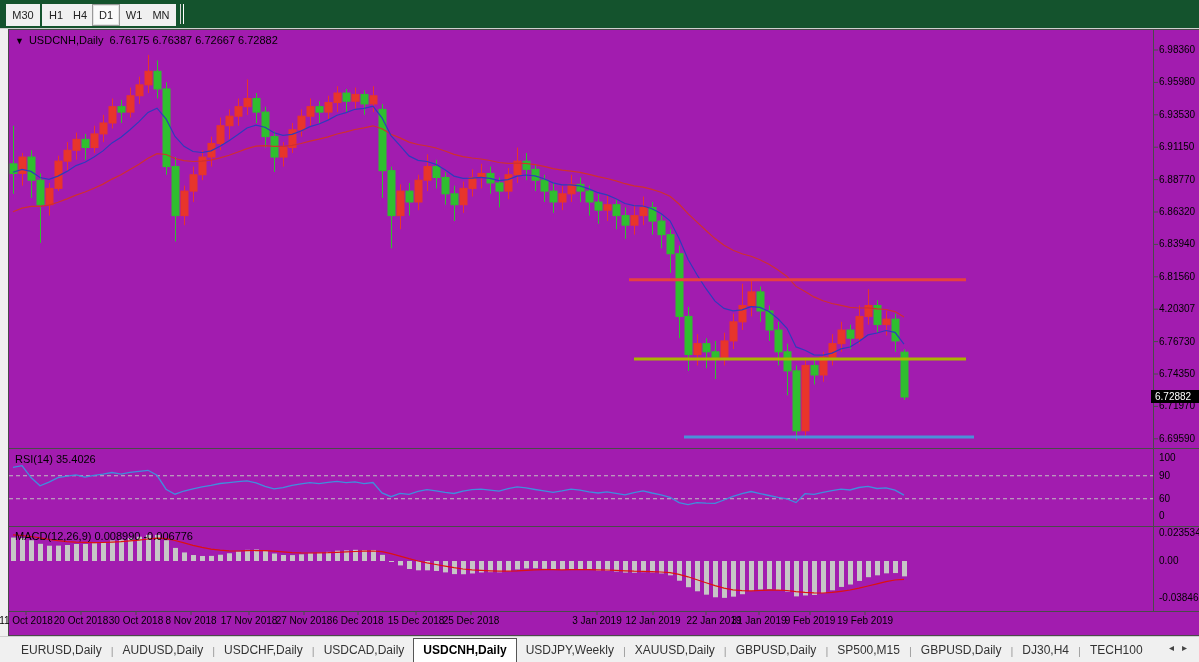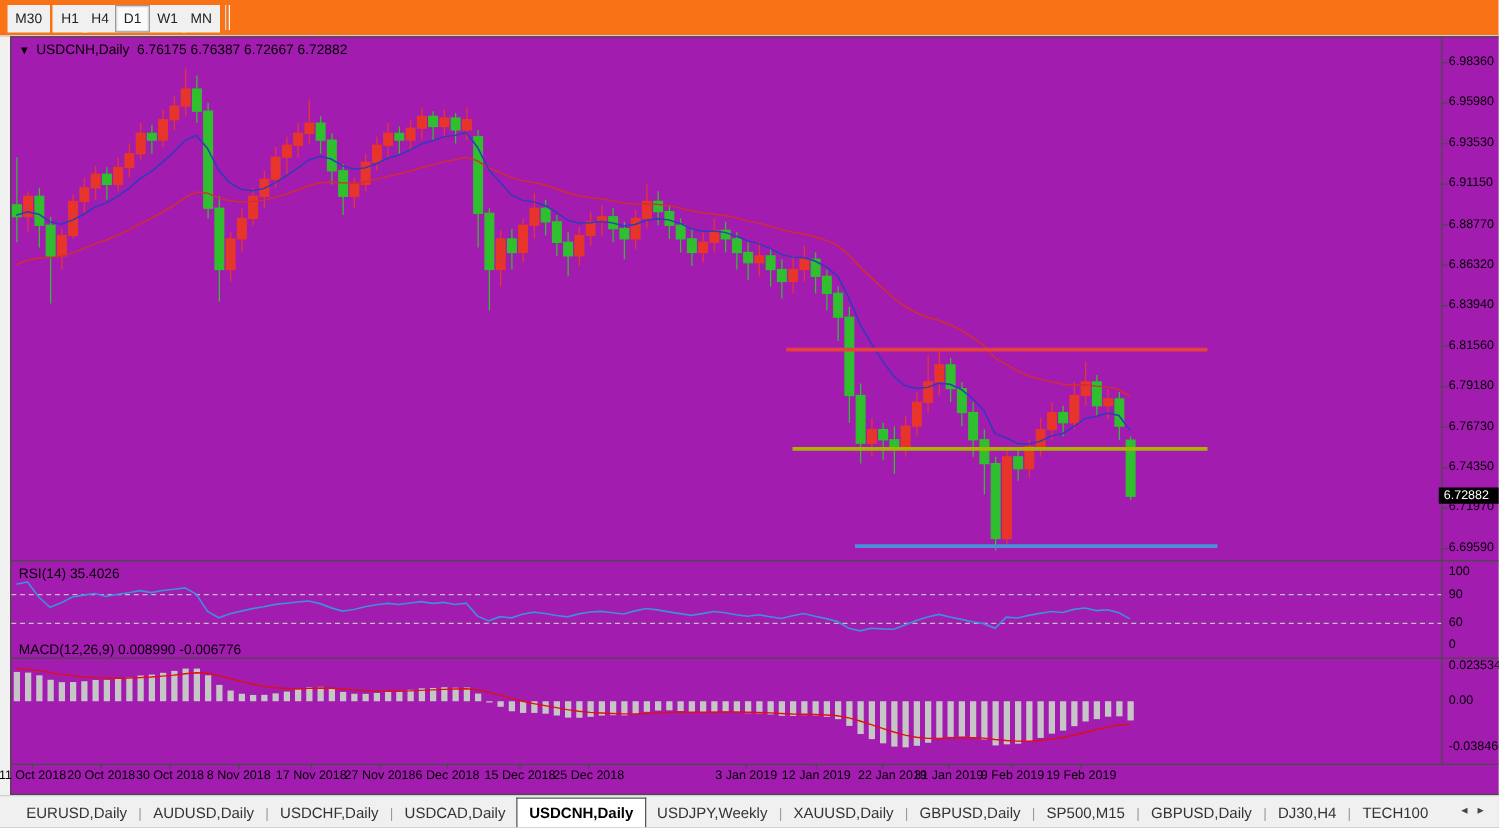--- a/index.html
+++ b/index.html
@@ -1,19 +1,19 @@
 <!DOCTYPE html>
 <html><head>
 <meta charset="utf-8">
 <style>
   html,body{margin:0;padding:0;background:#e8e8e8;}
   #app{position:relative;width:1199px;height:662px;background:#f0f0f0;overflow:hidden;
        font-family:"Liberation Sans",sans-serif;color:#111;}
   
-  .toolbar{position:absolute;left:0;top:0;width:100%;height:28px;background:#f97316;
+  .toolbar{position:absolute;left:0;top:0;width:100%;height:28px;background:#14532d;
            border-bottom:1px solid #cfcfcf;}
   .tfbtn{position:absolute;top:4px;height:20px;line-height:20px;text-align:center;
          font-size:11px;color:#222;background:#f0f0f0;border:1px solid transparent;cursor:default;}
   .tfbtn.active{background:#fafafa;border:1px solid #9a9a9a;box-shadow:inset 0 0 0 1px #e3e3e3;}
   .tb-sep{position:absolute;top:4px;width:2px;height:20px;border-left:1px solid #d7d7d7;border-right:1px solid #ffffff;}
   
   .chartwin{position:absolute;left:8px;top:29px;width:1190px;height:605px;background:#a21caf;
             border:1px solid #4a4a4a;}
   .hsep{position:absolute;left:0;width:100%;height:0;border-top:1px solid #4a4a4a;}
   .vaxis{position:absolute;top:0;height:581px;width:0;border-left:1px solid #4a4a4a;}
@@ -56,34 +56,34 @@
     <div class="hsep" style="top:581px;"></div>
     <div class="vaxis" style="left:1144px;"></div>
 
     <div class="titlerow">
       <span class="tri">▼</span><span>USDCNH,Daily</span>&nbsp;&nbsp;<span>6.76175 6.76387 6.72667 6.72882</span>
     </div>
 
     <div class="indlabel" style="top:423px;">
       <span>RSI(14)</span>&nbsp;<span>35.4026</span>
     </div>
-    <div class="indlabel" style="top:484px;">
+    <div class="indlabel" style="top:500px;">
       <span>MACD(12,26,9)</span>&nbsp;<span>0.008990</span>&nbsp;<span>-0.006776</span>
     </div>
 
     <div id="price-labels">
         <div class="pricelab" style="top: 14px;">6.98360</div>
         <div class="pricelab" style="top: 46.4px;">6.95980</div>
         <div class="pricelab" style="top: 78.8px;">6.93530</div>
         <div class="pricelab" style="top: 111.2px;">6.91150</div>
         <div class="pricelab" style="top: 143.6px;">6.88770</div>
         <div class="pricelab" style="top: 176px;">6.86320</div>
         <div class="pricelab" style="top: 208.4px;">6.83940</div>
         <div class="pricelab" style="top: 240.8px;">6.81560</div>
-        <div class="pricelab" style="top: 273.2px;">6.79180</div>
+        <div class="pricelab" style="top: 273.2px;">4.20307</div>
         <div class="pricelab" style="top: 305.6px;">6.76730</div>
         <div class="pricelab" style="top: 338px;">6.74350</div>
         <div class="pricelab" style="top: 370.4px;">6.71970</div>
         <div class="pricelab" style="top: 402.8px;">6.69590</div>
       </div>
 
     <div class="pricetag" style="top:360px;">6.72882</div>
 
     <div class="rsilab" style="top:422px;">100</div>
     <div class="rsilab" style="top:440px;">90</div>

